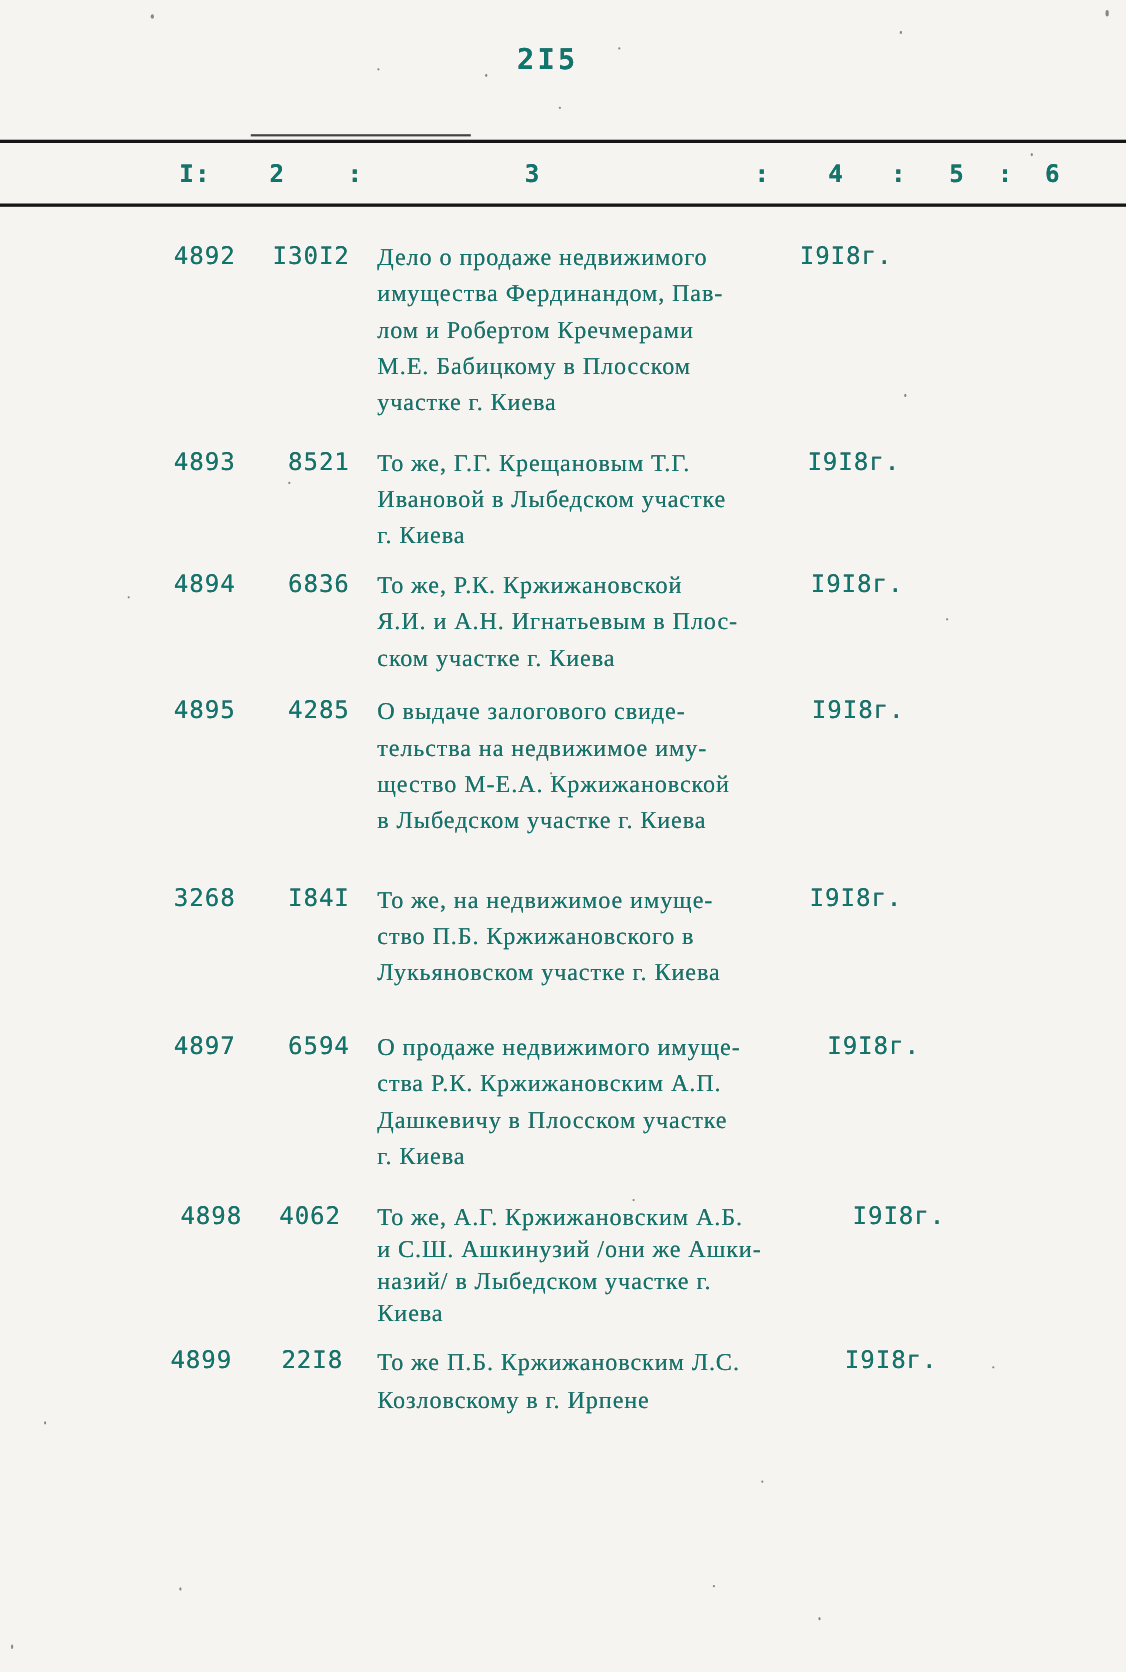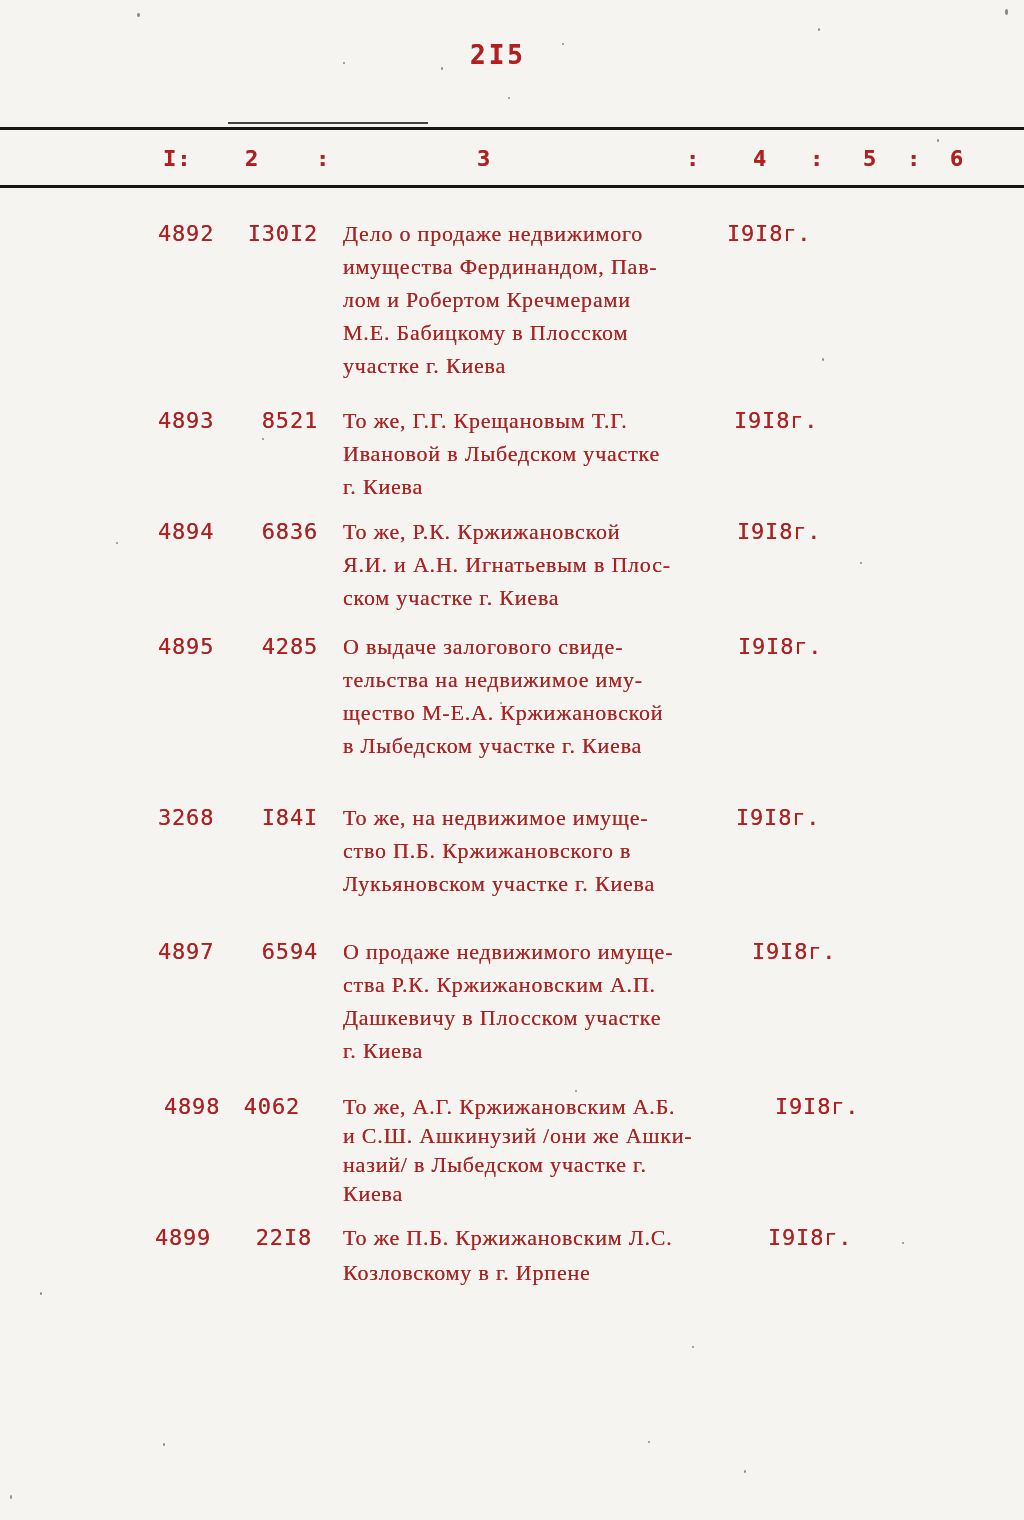--- a/index.html
+++ b/index.html
@@ -5,21 +5,21 @@
   html, body { margin: 0; padding: 0; }
   body {
     background: #e8e7e3;
     font-family: "DejaVu Sans Mono", "Liberation Mono", monospace;
   }
   .page {
     position: relative;
     width: 1024px;
     height: 1520px;
     background: #f5f4f0;
-    color: #b91c1c;
+    color: #0f766e;
     overflow: hidden;
     text-shadow: 0 0 0.6px rgba(25,25,25,0.65);
   }
   .page-number {
     position: absolute;
     left: 470px;
     top: 40px;
     font-size: 26px;
     font-weight: bold;
     letter-spacing: 3px;
@@ -46,21 +46,21 @@
   .entry .c1 { position: absolute; left: 158px; width: 66px; }
   .entry .c2 { position: absolute; left: 228px; width: 90px; text-align: right; }
   .entry .c3 { position: absolute; left: 343px; width: 445px; white-space: pre-line; font-family: Liberation Serif, serif; }
   .entry .c4 { position: absolute; left: 727px; white-space: nowrap; }
   .e1 { top: 217px; }
   .e2 { top: 404px; }  .e2 .c4 { left: 734px; }
   .e3 { top: 515px; }  .e3 .c4 { left: 737px; }
   .e4 { top: 630px; }  .e4 .c4 { left: 738px; }
   .e5 { top: 801px; }  .e5 .c4 { left: 736px; }
   .e6 { top: 935px; }  .e6 .c4 { left: 752px; }
-  .e7 { top: 1092px; line-height: 29px; } .e7 .c4 { left: 775px; } .e7 .c1 { left: 164px; } .e7 .c2 { left: 210px; }
+  .e7 { top: 1092px; line-height: 29px; } .e7 .c4 { left: 775px; } .e7 .c1 { left: 164px; } .e7 .c2 { left: 220px; }
   .e8 { top: 1220px; line-height: 35px; } .e8 .c4 { left: 768px; } .e8 .c1 { left: 150px; text-align: center; } .e8 .c2 { left: 222px; }
   .speck {
     position: absolute;
     background: rgba(45,45,45,0.55);
     border-radius: 50%;
   }
 </style>
 </head>
 <body>
 

